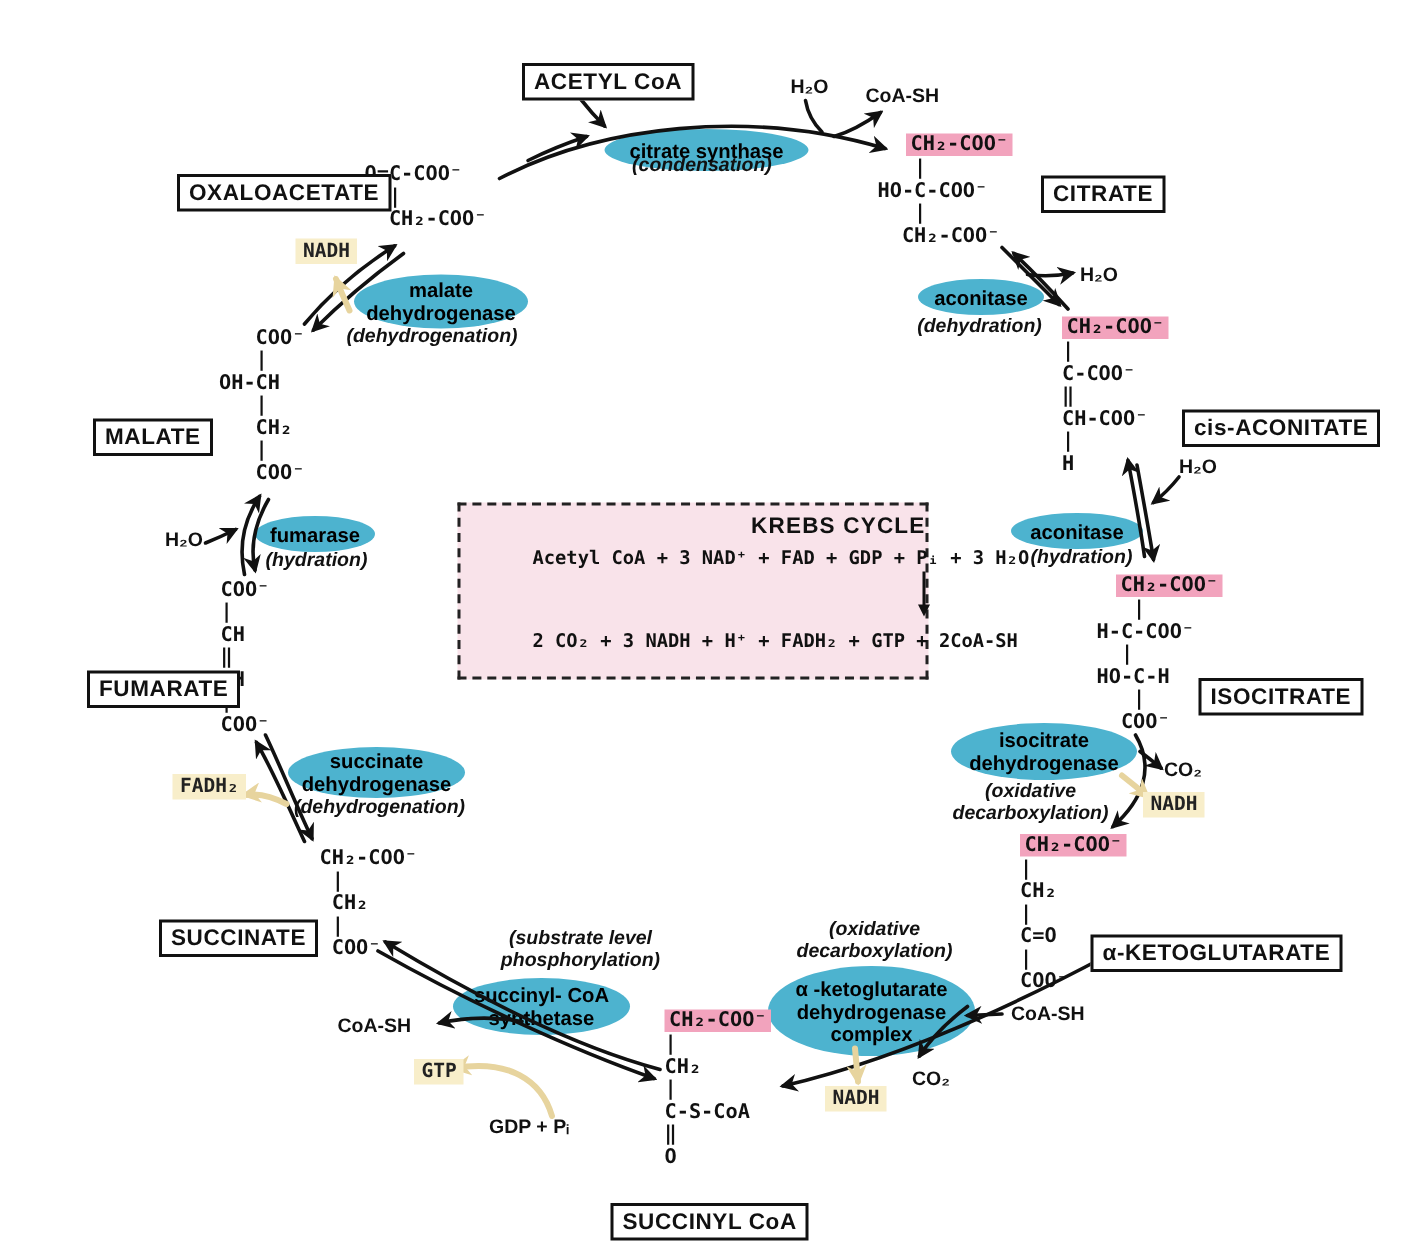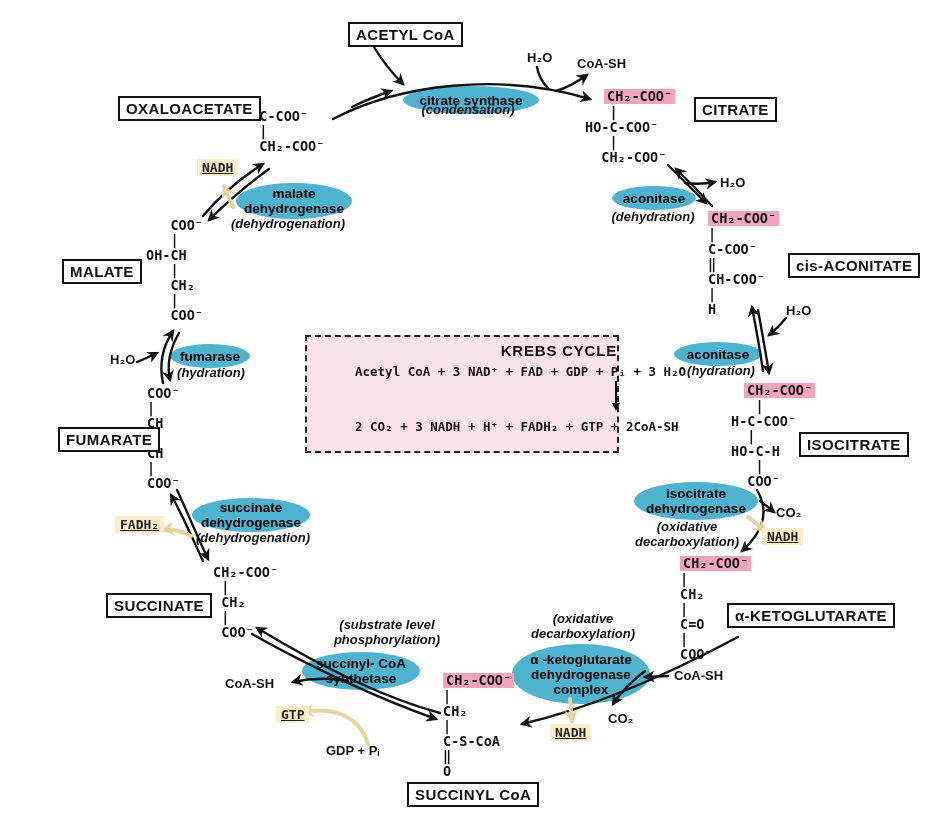--- a/index.html
+++ b/index.html
@@ -6,29 +6,29 @@
   .canvas { position:relative; width:951px; height:829px; background:#ffffff; overflow:hidden;
             font-family:"Liberation Sans",sans-serif; color:#111; }
   .abs { position:absolute; }
   svg.arrows { position:absolute; left:0; top:0; z-index:5; }
   .mono { font-family:"DejaVu Sans Mono","DejaVu Sans",monospace; font-size:13.5px; line-height:15px;
           font-weight:bold; color:#111; }
   .pre { white-space:pre; }
   .struct { z-index:8; }
   .pinkhl { background:#f2a3bd; padding:0 3px; display:inline-block; }
   .label-box { position:absolute; z-index:9; border:2px solid #111; background:#fff; padding:1px 6px;
-               font:bold 15px/19px "Liberation Sans",sans-serif; letter-spacing:.4px; white-space:nowrap; }
+               font:bold 15px/19px "Liberation Sans",sans-serif; letter-spacing:.4px; white-space:nowrap;margin-top:20px; }
   .ellipse { position:absolute; z-index:2; background:#4db3cf; border-radius:50%;
              display:flex; align-items:center; justify-content:center; text-align:center;
              font:bold 13.5px/15px "Liberation Sans",sans-serif; color:#000000; white-space:pre-line; }
   .reaction { position:absolute; z-index:8; font:italic bold 13px/14.5px "Liberation Sans",sans-serif;
               text-align:center; white-space:pre-line; }
   .chip-yellow { position:absolute; z-index:8; background:#f8eeca; padding:1px 5px;
                  font-family:"DejaVu Sans Mono","DejaVu Sans",monospace; font-size:13px; line-height:15px;
-                 font-weight:bold; color:#222; white-space:nowrap;text-decoration:underline; }
+                 font-weight:bold; color:#222; white-space:nowrap; }
   .mol { position:absolute; z-index:8; font-family:Liberation Sans, sans-serif;
          font-size:13px; line-height:15px; font-weight:bold; white-space:nowrap; }
   .eqbox { z-index:8; border:2.5px dashed #222; background:#f9e3ea; text-align:right;
            box-sizing:border-box; padding-top:5px; }
   .eqtitle { font:bold 15px/18px "Liberation Sans",sans-serif; letter-spacing:.8px; }
   .eqline { font-family:"DejaVu Sans Mono","DejaVu Sans",monospace; font-size:12.5px; font-weight:bold;
             margin-top:4px; white-space:nowrap;padding-left:48px; }
   .eqarrow { height:34px; margin-top:2px; }
   .eqarrow-stem { display:inline-block; width:0; height:26px; border-left:2px solid #111; position:relative; }
   .eqarrow-stem::after { content:""; position:absolute; left:-5.5px; top:22px;

